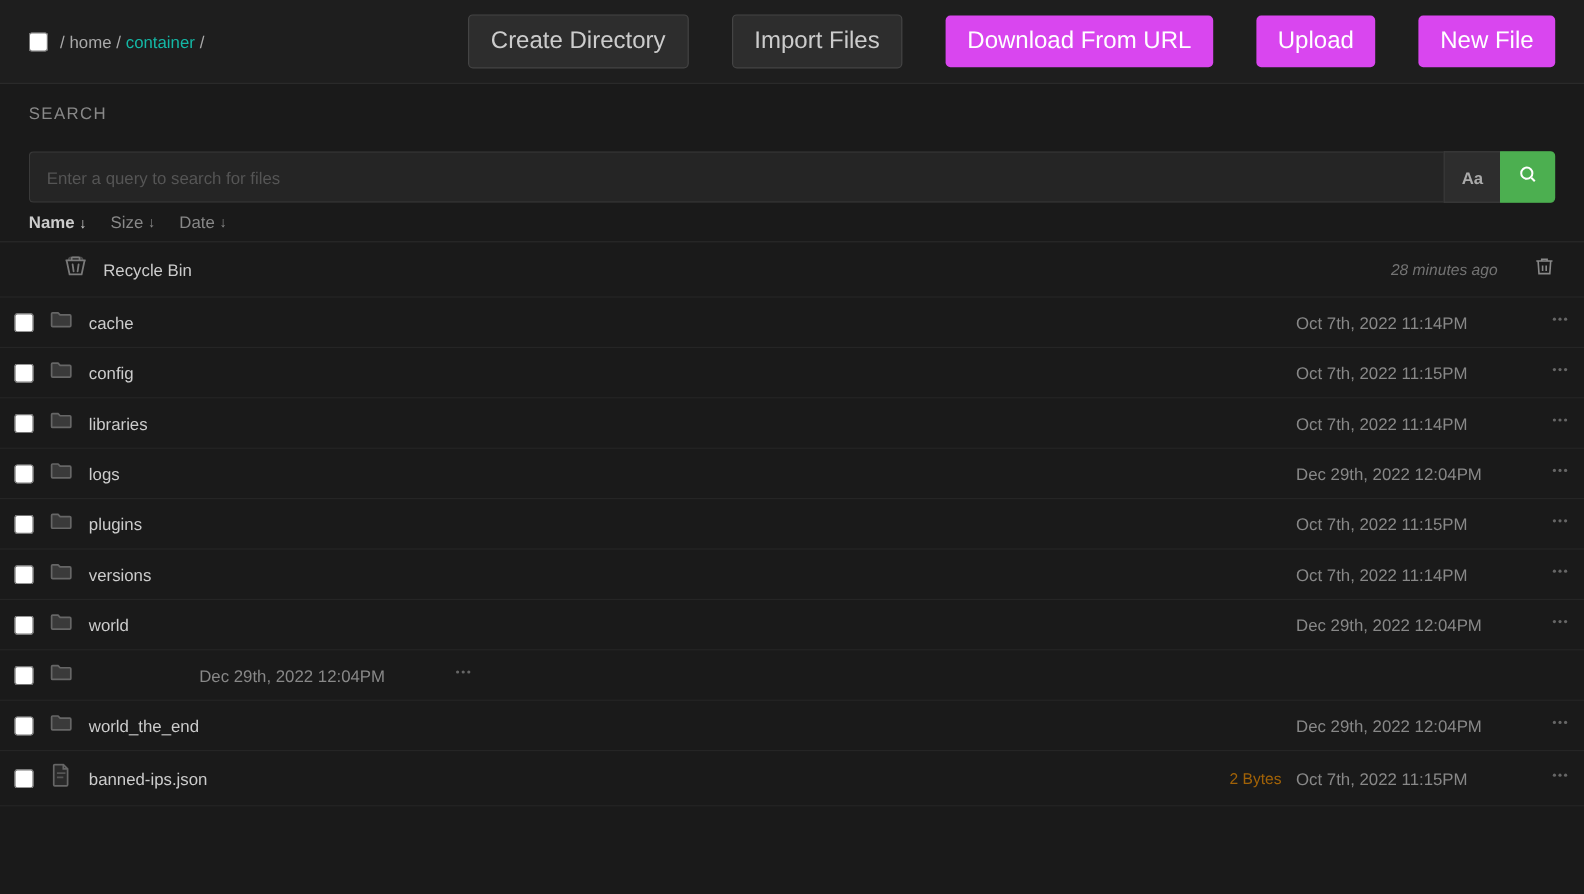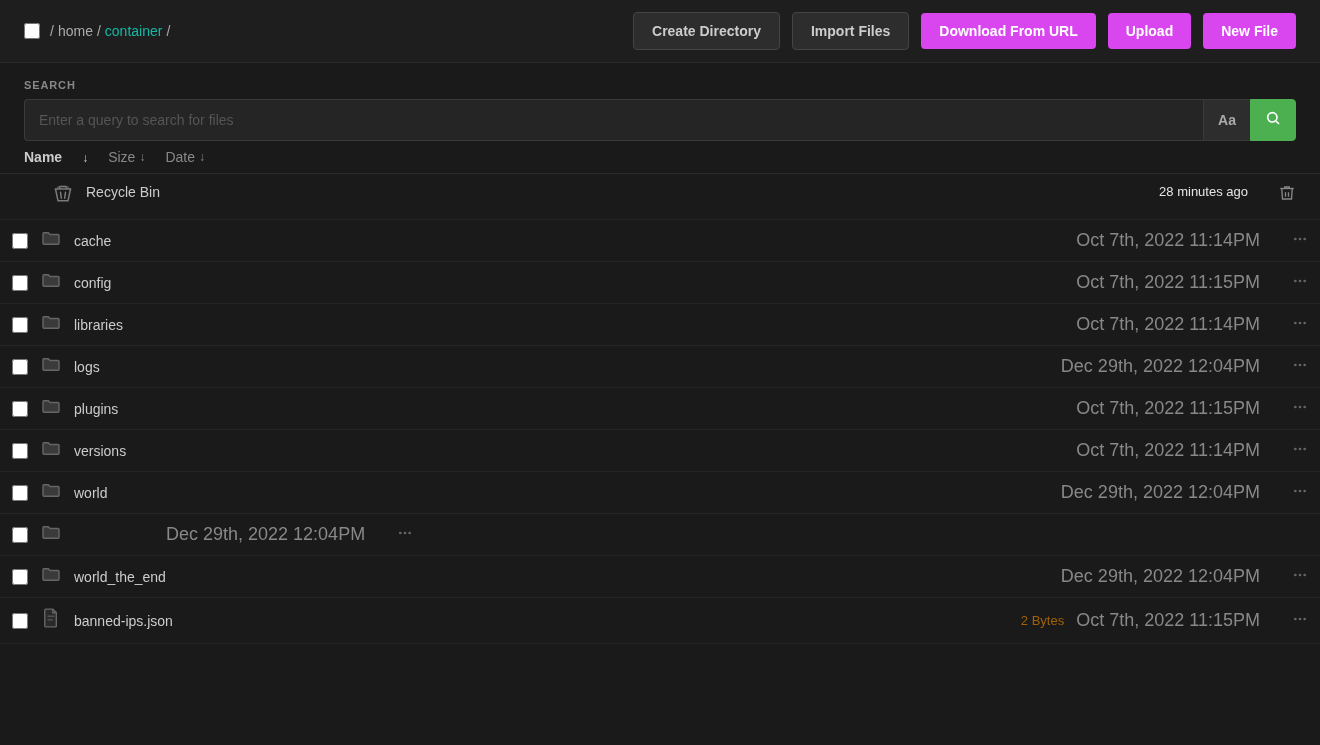--- a/index.html
+++ b/index.html
@@ -43,44 +43,44 @@
     .breadcrumb .current {
       color: #14b8a6;
       font-weight: 500;
     }
 
     .btn {
       padding: 10px 18px;
       border: none;
       border-radius: 4px;
       cursor: pointer;
-      font-size: 14px;
-      font-weight: 700;
+      font-size: 20px;
+      font-weight: 400;
       white-space: nowrap;
+      margin-left: 24px;
     }
     .btn-dark {
       background: #2d2d2d;
       color: #ccc;
       border: 1px solid #444;
     }
     .btn-green {
       background: #d946ef;
       color: #fff;
     }
 
     
     .search-section {
       padding: 16px 24px 0;
     }
     .search-label {
-      font-size: 11px;
+      font-size: 14px;
       color: #888;
       letter-spacing: 0.08em;
-      margin-bottom: 8px;
-      font-weight: bold;
+      margin-bottom: 24px;
     }
     .search-row {
       display: flex;
       gap: 0;
     }
     .search-input {
       flex: 1;
       background: #252525;
       border: 1px solid #3a3a3a;
       border-right: none;
@@ -121,21 +121,21 @@
     }
     .sort-btn {
       background: none;
       border: none;
       color: #ccc;
       cursor: pointer;
       font-size: 14px;
       font-weight: 600;
       display: flex;
       align-items: flex-end;
-      gap: 20px;
+      gap: 4px;
     }
     .sort-btn .arrow { font-size: 12px; }
     .sort-btn-secondary {
       background: none;
       border: none;
       color: #888;
       cursor: pointer;
       font-size: 14px;
       display: flex;
       align-items: center;
@@ -175,35 +175,35 @@
       font-size: 14px;
     }
     .file-size {
       color: #a16207;
       font-size: 13px;
       min-width: 80px;
       text-align: right;
     }
     .file-date {
       color: #888;
-      font-size: 18px;
+      font-size: 14px;
       min-width: 180px;
     }
     .file-actions {
       min-width: 36px;
       text-align: right;
       color: #666;
       cursor: pointer;
       font-size: 16px;
     }
 
     
     .recycle-row {
       display: flex;
-      align-items: flex-start;
+      align-items: center;
       padding: 10px 24px;
       border-bottom: 1px solid #252525;
       gap: 12px;
     }
     .recycle-spacer {
       width: 16px;
       flex-shrink: 0;
     }
     .recycle-icon {
       color: #666;
@@ -211,24 +211,25 @@
       width: 22px;
       text-align: center;
       flex-shrink: 0;
     }
     .recycle-name {
       flex: 1;
       color: #ccc;
       font-size: 14px;
     }
     .recycle-date {
-      color: #e5e5e5;
+      color: #737373;
       font-size: 13px;
       min-width: 180px;
       text-align: right;
+      font-style: italic;
     }
     .recycle-delete {
       min-width: 36px;
       text-align: right;
       color: #888;
       cursor: pointer;
       font-size: 16px;
     }
 
     

